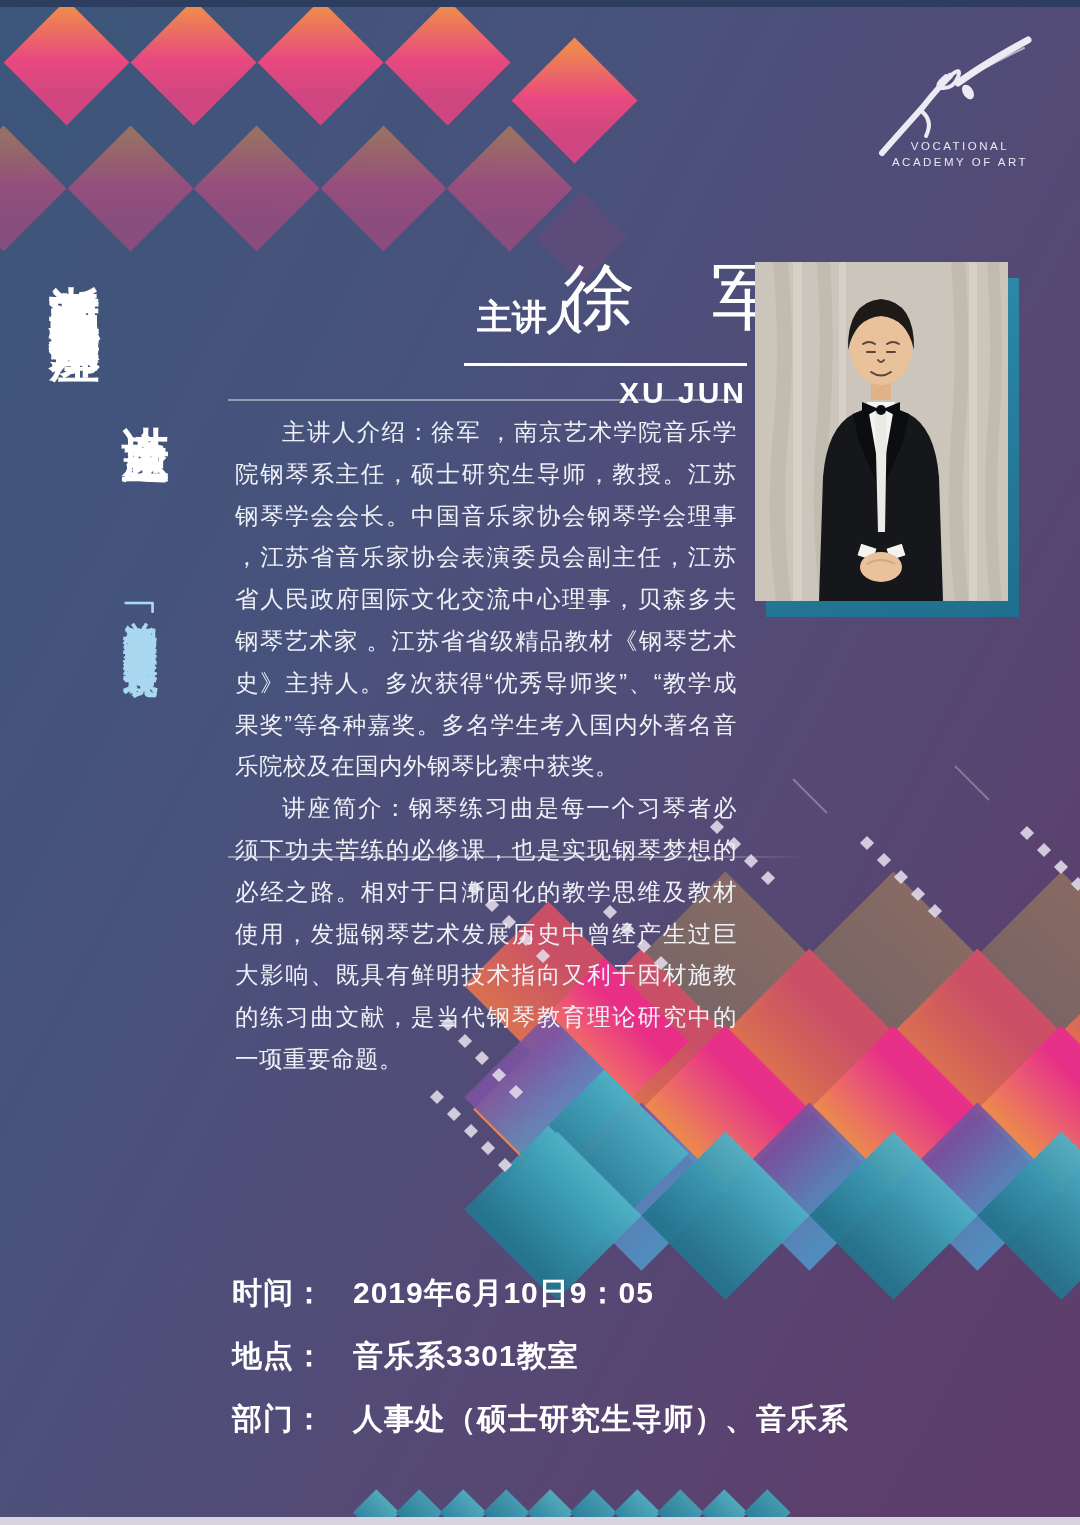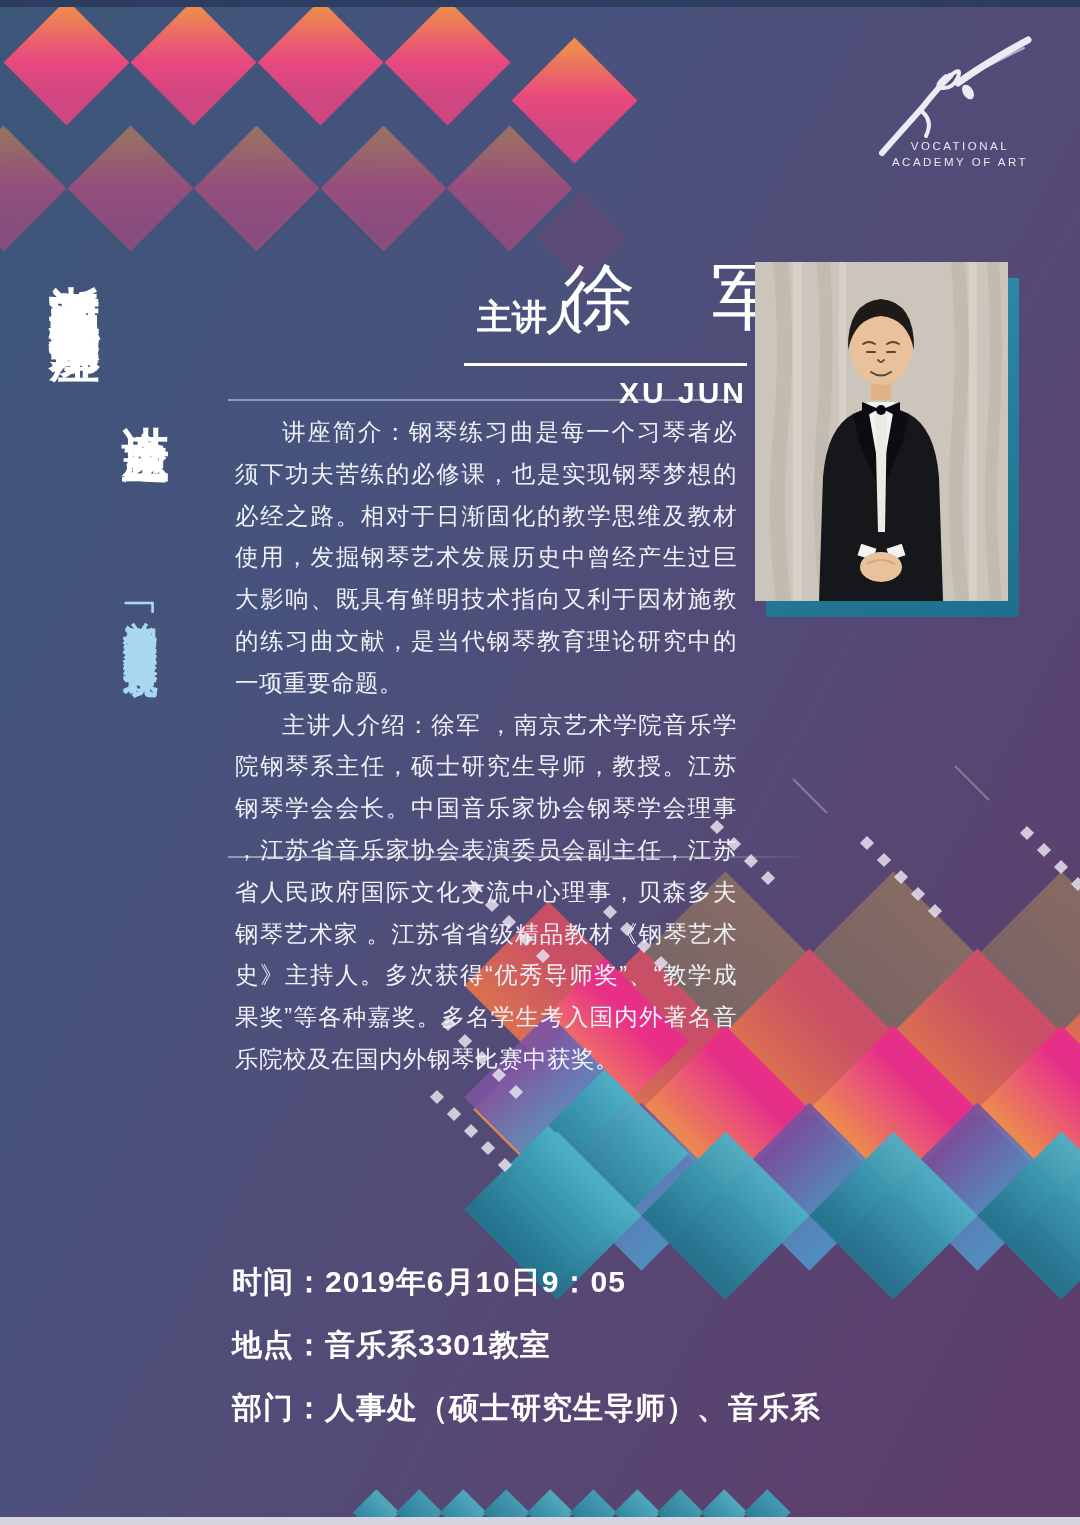--- a/index.html
+++ b/index.html
@@ -33,21 +33,21 @@
   .name-rule{left:464px;top:363px;width:283px;height:3px;background:#ffffff;z-index:5;}
   .speaker-en{left:464px;top:376px;width:283px;text-align:right;font-size:30px;font-weight:bold;letter-spacing:3px;color:#fff;z-index:5;}
   .bio-line{height:2px;background:rgba(255,255,255,.42);z-index:4;}
   .bio-line.t{left:228px;top:399px;width:507px;}
   .bio-line.b{left:228px;top:856px;width:580px;background:linear-gradient(90deg,rgba(255,255,255,.42) 0%,rgba(255,255,255,.42) 72%,rgba(255,255,255,0) 100%);}
   .bio-block{left:235px;top:412px;width:502px;z-index:5;color:#eef0f6;font-size:23.5px;line-height:41.8px;letter-spacing:.5px;text-align:justify;}
   .bio-block p{margin:0;text-indent:2em;}
   .photo-wrap{left:755px;top:262px;z-index:5;}
   .photo-shadow{left:766px;top:278px;width:253px;height:339px;background:linear-gradient(160deg,#2f8fab,#1f6e8d);z-index:4;}
   .details{left:232px;top:1262px;z-index:5;color:#ffffff;font-size:30px;font-weight:600;letter-spacing:1px;}
-  .details .row{height:63px;display:flex;}
+  .details .row{height:63px;display:flex;align-items:center;gap:28px;}
   .logo{left:862px;top:28px;z-index:5;}
 </style>
 </head>
 <body>
 
 <div id="decor">
     <div class="dmd gPinkTop" style="left: 21.5px; top: 17.5px; width: 89.1px; height: 89.1px; opacity: 1;"></div>
     <div class="dmd gPinkTop" style="left: 148.5px; top: 17.5px; width: 89.1px; height: 89.1px; opacity: 1;"></div>
     <div class="dmd gPinkTop" style="left: 275.5px; top: 17.5px; width: 89.1px; height: 89.1px; opacity: 1;"></div>
     <div class="dmd gPinkTop" style="left: 402.5px; top: 17.5px; width: 89.1px; height: 89.1px; opacity: 1;"></div>
@@ -136,22 +136,22 @@
 <div class="abs vtext theme-sub">「兼谈钢琴演奏的技巧运用与音乐表现」</div>
 
 <div class="abs speaker-label">主讲人</div>
 <div class="abs speaker-name">徐　军</div>
 <div class="abs name-rule"></div>
 <div class="abs speaker-en">XU JUN</div>
 
 <div class="abs bio-line t"></div>
 <div class="abs bio-line b"></div>
 <div class="abs bio-block">
+  <p>主讲人介绍：徐军 ，南京艺术学院音乐学院钢琴系主任，硕士研究生导师，教授。江苏钢琴学会会长。中国音乐家协会钢琴学会理事 ，江苏省音乐家协会表演委员会副主任，江苏省人民政府国际文化交流中心理事，贝森多夫钢琴艺术家 。江苏省省级精品教材《钢琴艺术史》主持人。多次获得“优秀导师奖”、“教学成果奖”等各种嘉奖。多名学生考入国内外著名音乐院校及在国内外钢琴比赛中获奖。</p>
   <p>讲座简介：钢琴练习曲是每一个习琴者必须下功夫苦练的必修课，也是实现钢琴梦想的必经之路。相对于日渐固化的教学思维及教材使用，发掘钢琴艺术发展历史中曾经产生过巨大影响、既具有鲜明技术指向又利于因材施教的练习曲文献，是当代钢琴教育理论研究中的一项重要命题。</p>
-  <p>主讲人介绍：徐军 ，南京艺术学院音乐学院钢琴系主任，硕士研究生导师，教授。江苏钢琴学会会长。中国音乐家协会钢琴学会理事 ，江苏省音乐家协会表演委员会副主任，江苏省人民政府国际文化交流中心理事，贝森多夫钢琴艺术家 。江苏省省级精品教材《钢琴艺术史》主持人。多次获得“优秀导师奖”、“教学成果奖”等各种嘉奖。多名学生考入国内外著名音乐院校及在国内外钢琴比赛中获奖。</p>
 </div>
 
 <div class="abs photo-shadow"></div>
 <div class="abs photo-wrap">
   <svg width="253" height="339" viewBox="0 0 253 339">
     <rect x="0" y="0" width="253" height="339" fill="#ccc5bb"></rect>
     <g fill="#bfb7ac" opacity="0.7">
       <path d="M18 0 q8 90 0 170 q-8 85 3 169 h15 q-10 -86 -3 -169 q8 -82 0 -170 z"></path>
       <path d="M62 0 q6 88 -1 172 q-6 84 4 167 h12 q-9 -85 -3 -167 q7 -86 1 -172 z"></path>
       <path d="M196 0 q7 92 0 174 q-6 82 4 165 h14 q-10 -84 -4 -165 q7 -84 0 -174 z"></path>

